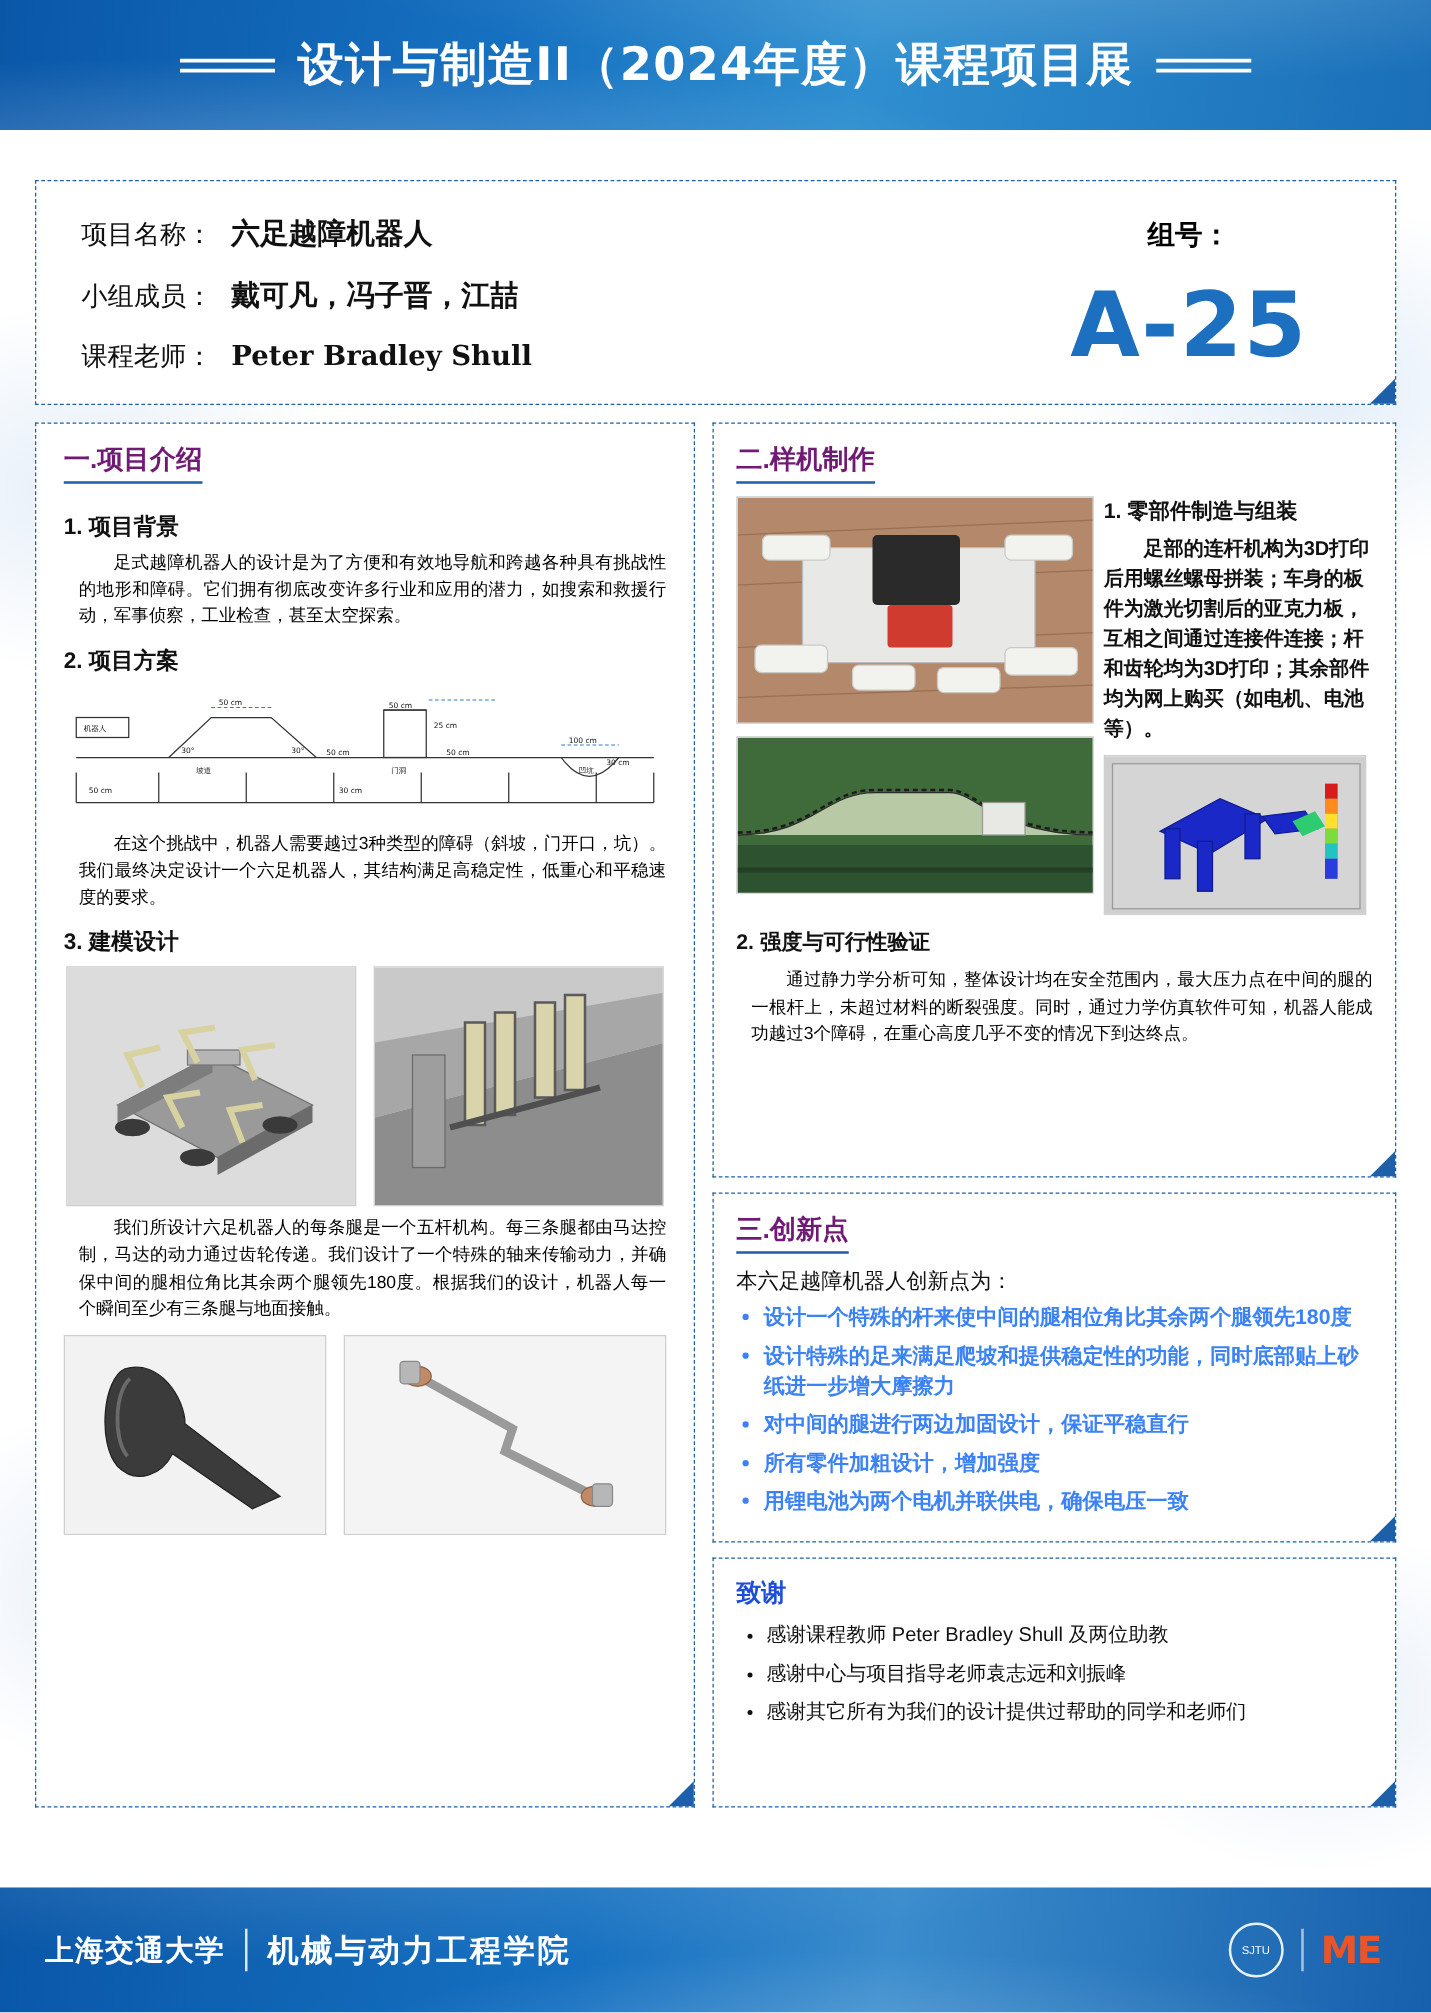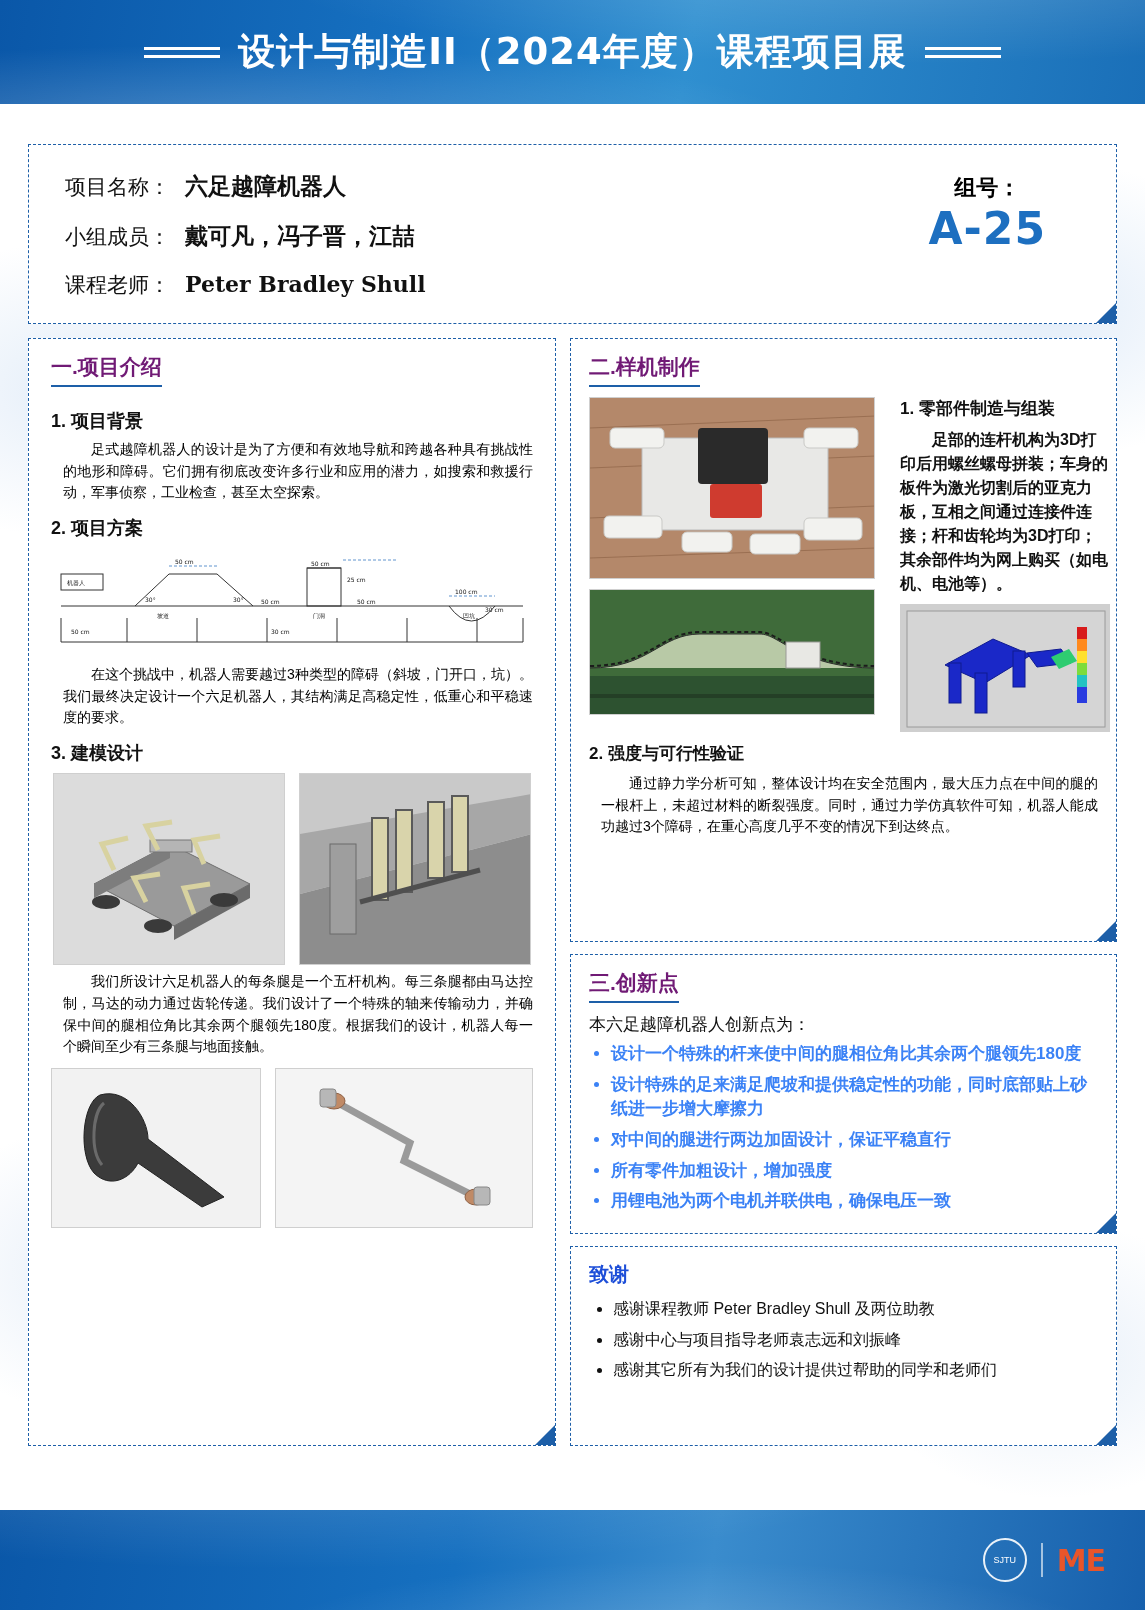--- a/index.html
+++ b/index.html
@@ -92,21 +92,21 @@
 
   
   #info-panel{ left:28px; top:144px; width:1089px; height:180px; }
   .info-rows{ position:absolute; left:36px; top:26px; }
   .info-row{ display:flex; align-items:baseline; margin-bottom:19px; }
   .info-label{ font-size:21px; color:#111; width:120px; }
   .info-value{ font-size:23px; font-weight:bold; color:#111; }
   .info-value.serif{ font-family:"DejaVu Serif","Liberation Serif",serif; font-size:22px;}
   .group-box{ position:absolute; right:70px; top:28px; text-align:center; }
   .group-label{ font-size:22px; font-weight:bold; color:#000000; }
-  .group-num{ font-size:44px; font-weight:bold; color:#1d6fc0; margin-top:0; letter-spacing:1px;
+  .group-num{ font-size:72px; font-weight:bold; color:#1d6fc0; margin-top:15px; letter-spacing:1px;
               font-family:"DejaVu Sans","Liberation Sans",sans-serif;}
 
   
   #left-panel{ left:28px; top:338px; width:528px; height:1108px; }
   #proto-panel{ left:570px; top:338px; width:547px; height:604px; }
   #innov-panel{ left:570px; top:954px; width:547px; height:280px; }
   #ack-panel{ left:570px; top:1246px; width:547px; height:200px; }
 
   .sec-title{
     font-size:21px; font-weight:bold; color:#701a75; margin:0;
@@ -131,21 +131,21 @@
   .part1{ width:210px; height:160px; }
   .part2{ width:258px; height:160px; }
 
   
   .diagram{
     width:470px; height:110px; margin:6px auto 8px; position:relative;
     border:0; background:#fff;
   }
 
   
-  .proto-top{ display:flex; gap:25px; }
+  .proto-top{ display:flex; gap:8px; }
   .proto-left{ width:286px; }
   .proto-right{ flex:1; }
   .photo1{ width:286px; height:182px; }
   .photo2{ width:286px; height:126px; margin-top:10px; }
   .sim-img{ width:210px; height:128px; margin-top:8px; }
   .mini-title{ font-size:17px; font-weight:bold; color:#111; }
   .mini-body{ font-size:16px; font-weight:bold; line-height:1.5; color:#111; }
 
   
   ul.inno{ margin:6px 0 0 0; padding-left:22px; }
@@ -435,20 +435,25 @@
     <ul class="ack">
       <li>感谢课程教师 Peter Bradley Shull 及两位助教</li>
       <li>感谢中心与项目指导老师袁志远和刘振峰</li>
       <li>感谢其它所有为我们的设计提供过帮助的同学和老师们</li>
     </ul>
   </div>
   <span class="corner"></span>
 </div>
 
 <div class="footer">
+  <div class="footer-left">
+    <span class="f-sjtu">上海交通大学</span>
+    <span class="f-div"></span>
+    <span class="f-school">机械与动力工程学院</span>
+  </div>
   <div class="footer-right">
     <span class="f-seal">
       <span>SJTU</span>
     </span>
     <span class="f-bar"></span>
     <span class="f-me">ME</span>
   </div>
 </div>
 
 </body></html>

